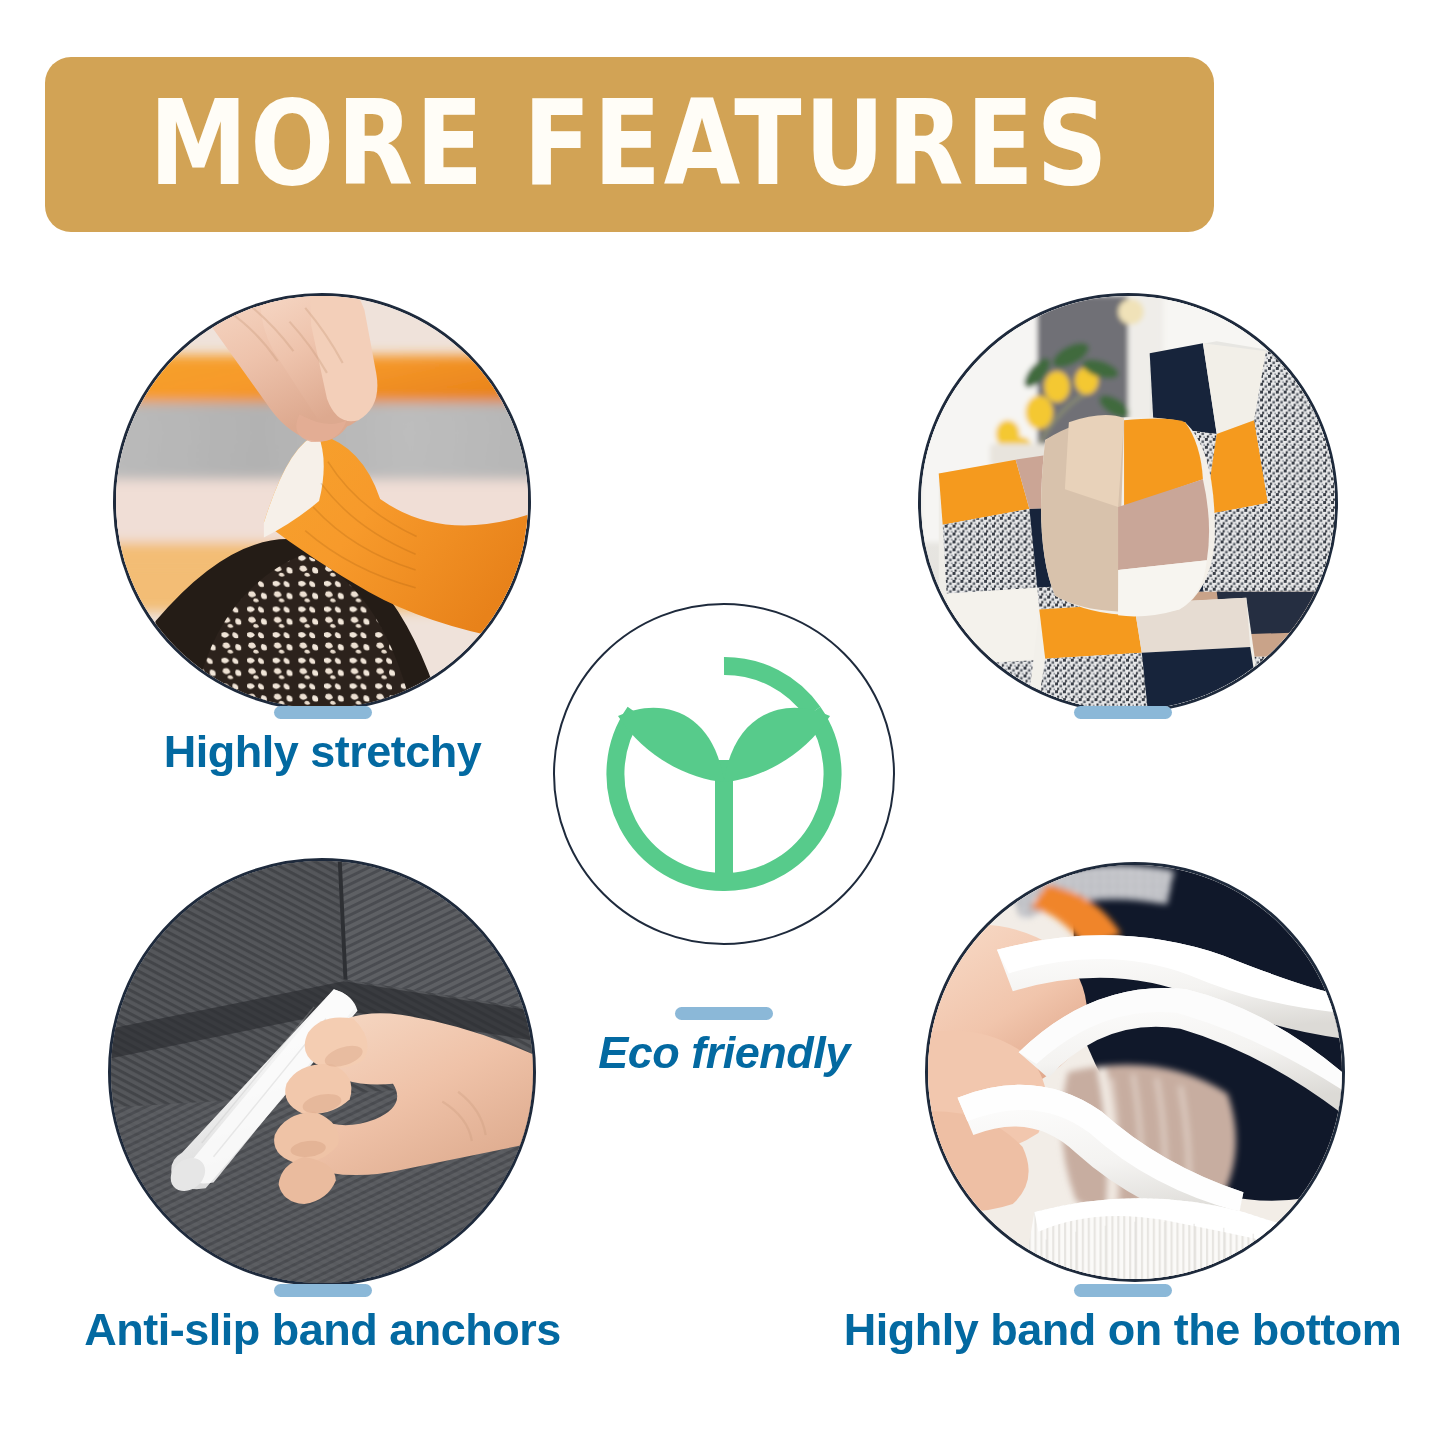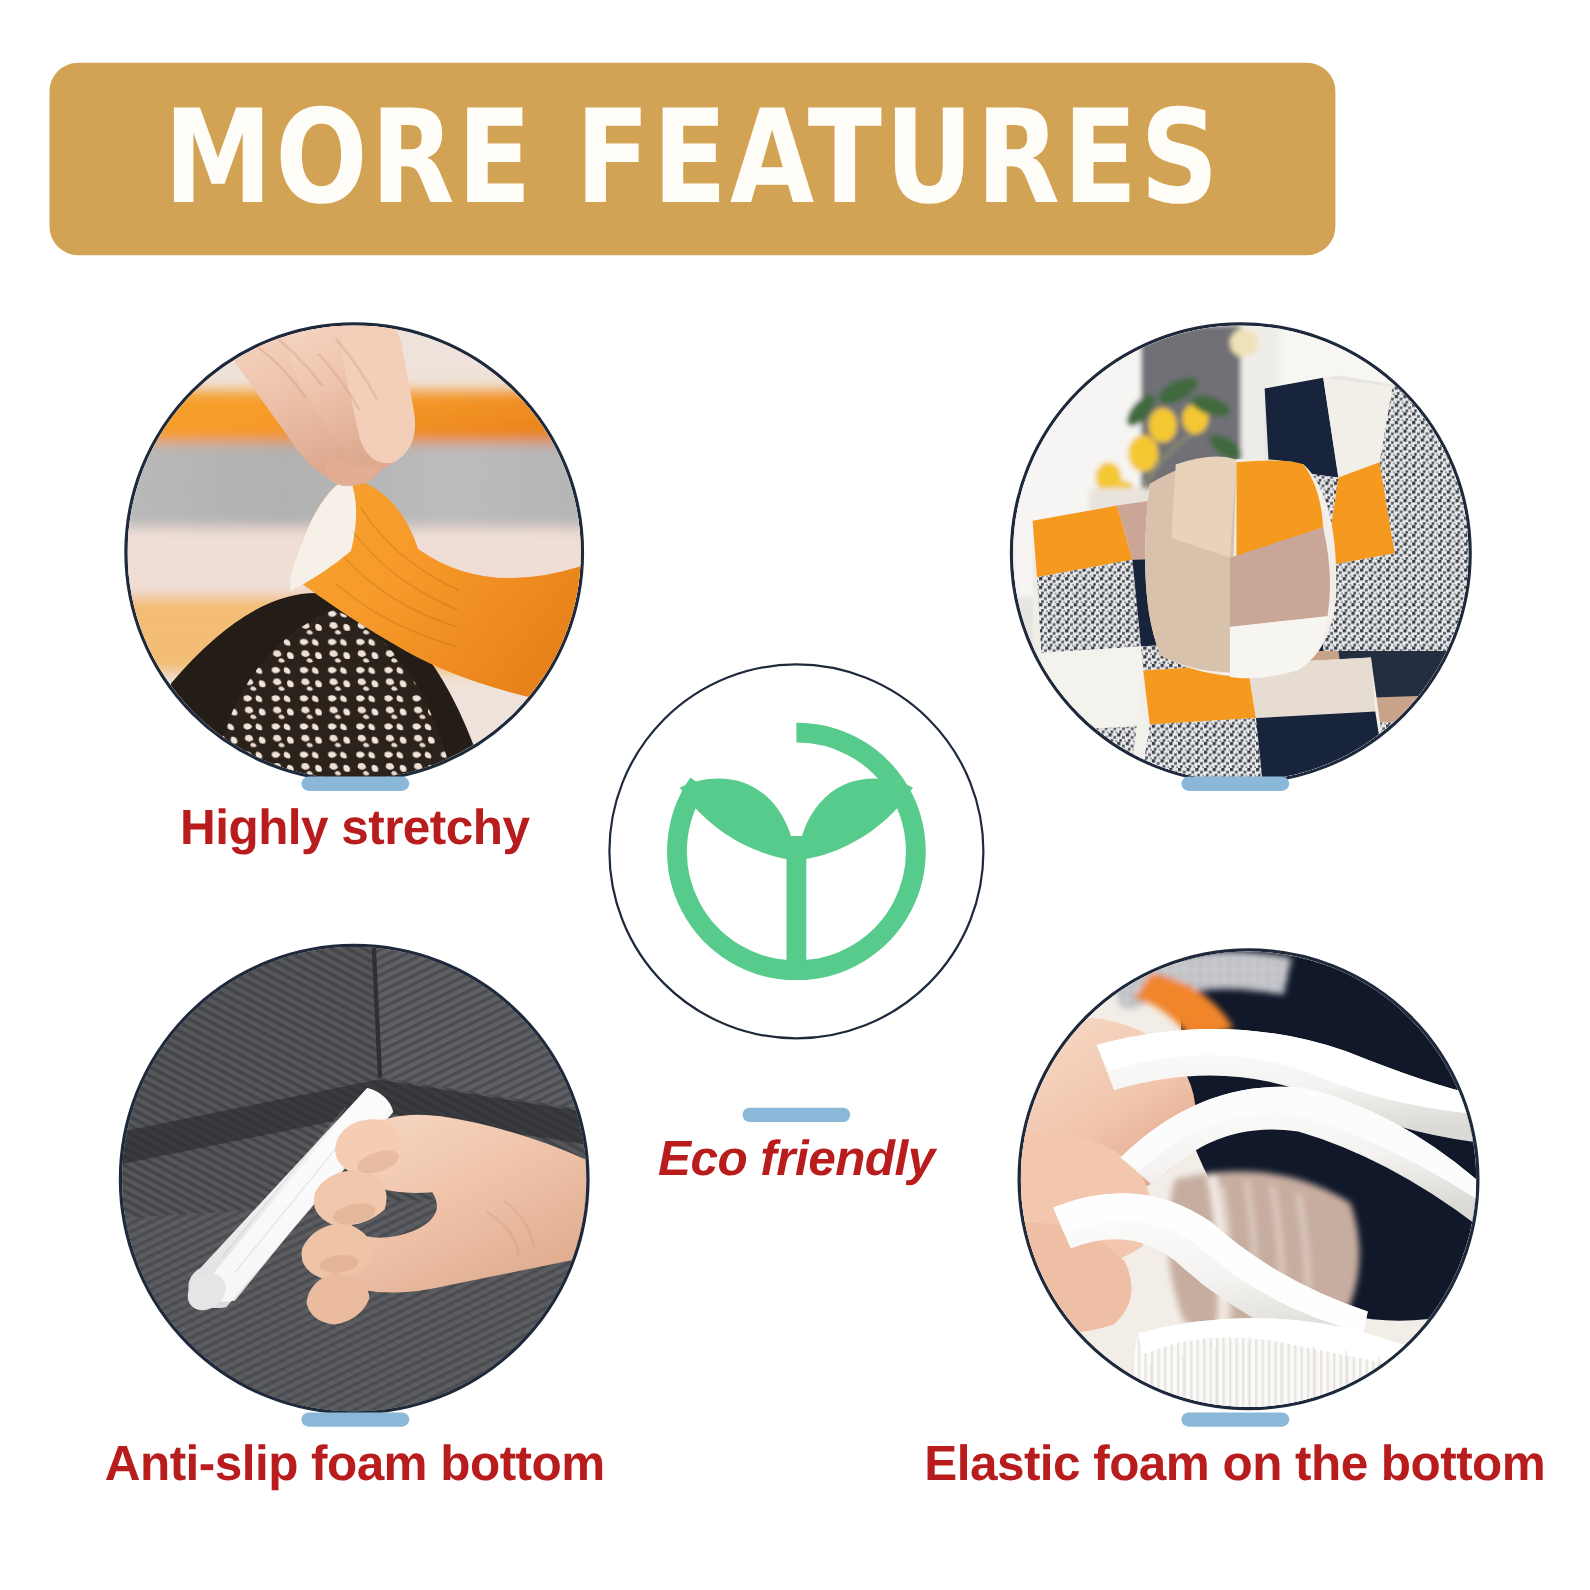--- a/index.html
+++ b/index.html
@@ -68,21 +68,21 @@
     width: 100%;
   }
   .accent-bar {
     width: 98px;
     height: 13px;
     border-radius: 7px;
     background: #8BB8D8;
     margin-bottom: 9px;
   }
   .feature-label {
-    color: #b91c1c;
+    color: #0369a1;
     font-size: 45px;
     font-weight: bold;
     letter-spacing: -0.5px;
     white-space: nowrap;
     line-height: 1.05;
   }
 
   
   .eco-circle {
     position: absolute;
@@ -362,21 +362,21 @@
             <ellipse cx="236" cy="198" rx="20" ry="9" transform="rotate(-18 236 198)"></ellipse>
             <ellipse cx="214" cy="246" rx="20" ry="9" transform="rotate(-12 214 246)"></ellipse>
             <ellipse cx="200" cy="292" rx="18" ry="8" transform="rotate(-6 200 292)"></ellipse>
           </g>
         </g>
       </svg>
     </div>
   </div>
   <div class="label-group" style="left:0; top:1284px;">
     <div class="accent-bar"></div>
-    <div class="feature-label">Anti-slip foam bottom</div>
+    <div class="feature-label">Anti-slip band anchors</div>
   </div>
 </div>
 
 <div class="feature" style="left:800px; top:0; width:645px;">
   <div class="photo-circle" style="left:125px; top:862px; width:420px; height:420px;">
     <div class="photo-inner">
       <svg class="ph-svg" viewBox="0 0 420 420" preserveAspectRatio="xMidYMid slice">
         <defs>
           <linearGradient id="skin3" x1="0" y1="0" x2="0.6" y2="1">
             <stop offset="0%" stop-color="#F8DBC8"></stop>
@@ -448,21 +448,21 @@
             <path d="M270 364 L270 420" fill="none"></path>
             <path d="M300 368 L300 420" fill="none"></path>
             <path d="M330 374 L330 420" fill="none"></path>
           </g>
         </g>
       </svg>
     </div>
   </div>
   <div class="label-group" style="left:0; top:1284px;">
     <div class="accent-bar"></div>
-    <div class="feature-label">Elastic foam on the bottom</div>
+    <div class="feature-label">Highly band on the bottom</div>
   </div>
 </div>
 
 <div class="eco-circle">
   <svg width="252" height="252" viewBox="0 0 252 252">
 
     <path d="M126 18 A108 108 0 0 1 215 64" fill="none" stroke="#57CB8B" stroke-width="18" stroke-linecap="butt"></path>
     <path d="M37 64 A108 108 0 0 0 126 234 A108 108 0 0 0 215 64" fill="none" stroke="#57CB8B" stroke-width="18" stroke-linecap="butt"></path>
 
     <rect x="117" y="112" width="18" height="124" fill="#57CB8B"></rect>

